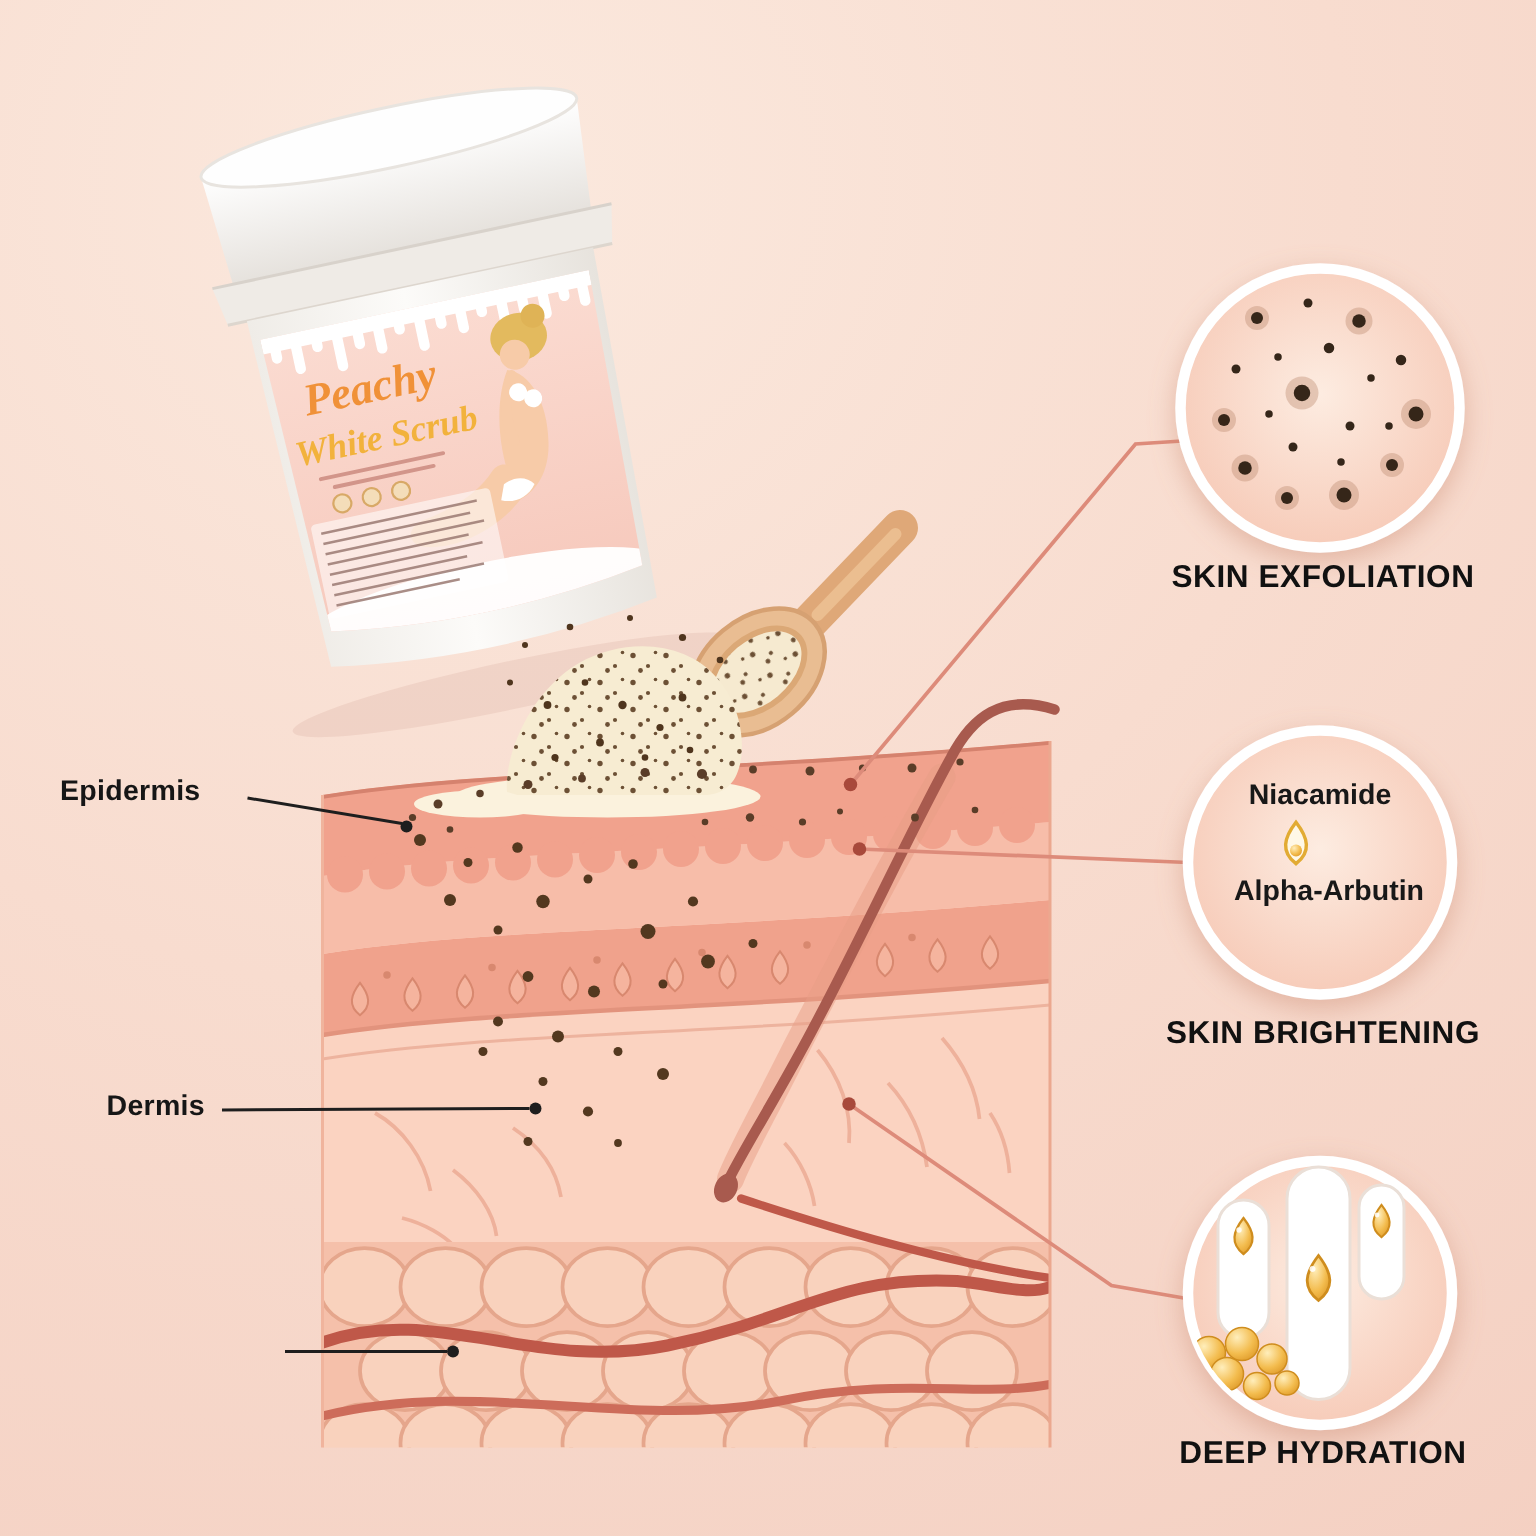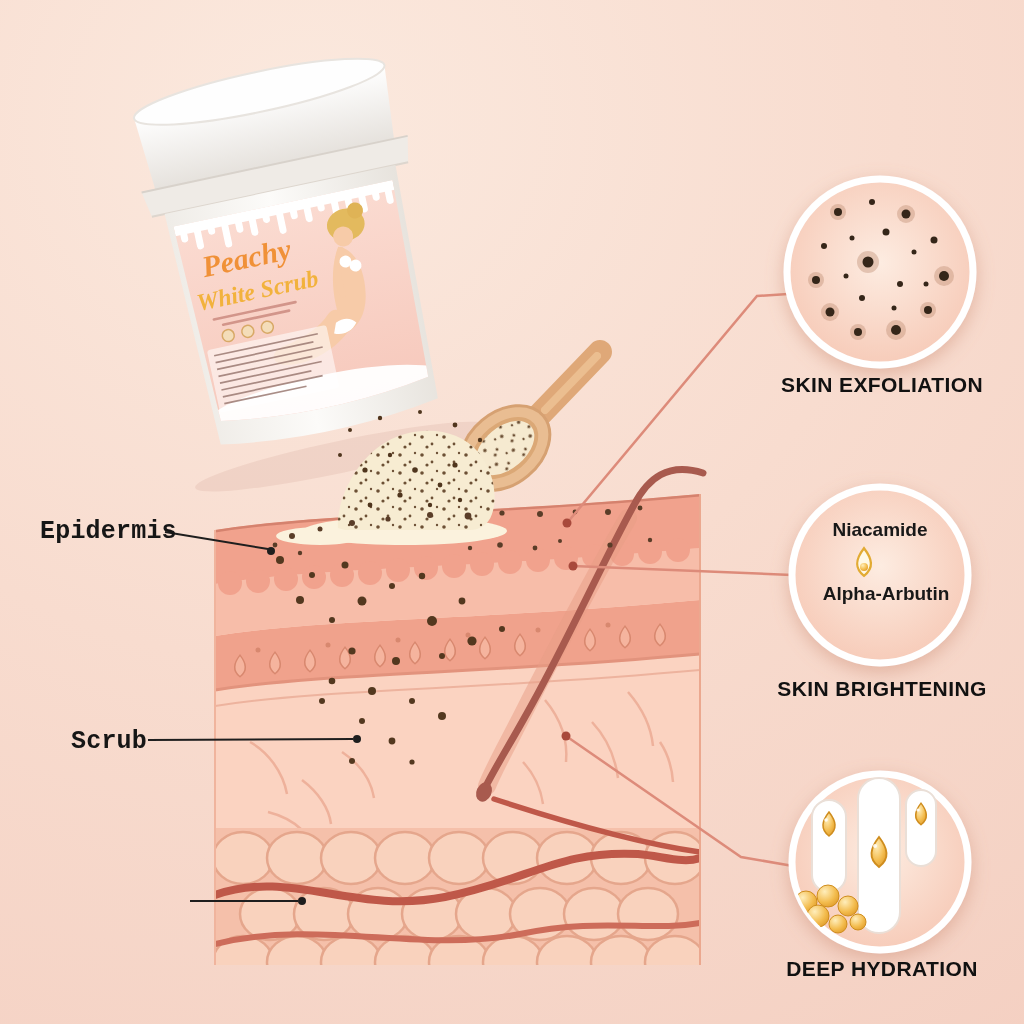--- a/index.html
+++ b/index.html
@@ -3,21 +3,21 @@
 <meta charset="utf-8">
 <style>
   html,body{margin:0;padding:0;background:#f3cfc2;}
   .canvas{
     position:relative;width:1024px;height:1024px;overflow:hidden;
     background:radial-gradient(120% 110% at 30% 12%, #fbe9de 0%, #f8dccf 48%, #f4d0c2 100%);
     font-family:"Liberation Sans", sans-serif;
   }
   svg.scene{position:absolute;left:0;top:0;width:1024px;height:1024px;}
   .layer-label{
-    position:absolute;font-size:25px;font-weight:bold;color:#161616;letter-spacing:.2px;font-family:Liberation Mono, monospace;
+    position:absolute;font-size:19px;font-weight:bold;color:#161616;letter-spacing:.2px;
   }
   .benefit-title{
     position:absolute;width:300px;text-align:center;font-size:21px;font-weight:bold;
     color:#111;letter-spacing:.4px;
   }
   .svg-circle-text{font-family:"Liberation Sans",sans-serif;}
 </style>
 </head>
 <body>
 
@@ -450,18 +450,18 @@
         <circle cx="848" cy="906" r="10"></circle>
             <circle cx="800" cy="920" r="9"></circle>
             <circle cx="838" cy="924" r="9"></circle>
         <circle cx="858" cy="922" r="8"></circle>
       </g>
     </g>
   </g>
 </svg>
 
   <div class="layer-label" style="left:40px;top:517px;">Epidermis</div>
-  <div class="layer-label" style="left:71px;top:727px;">Scrub</div>
+  <div class="layer-label" style="left:71px;top:727px;">Dermis</div>
 
   <div class="benefit-title" style="left:732px;top:373px;">SKIN EXFOLIATION</div>
   <div class="benefit-title" style="left:732px;top:677px;">SKIN BRIGHTENING</div>
   <div class="benefit-title" style="left:732px;top:957px;">DEEP HYDRATION</div>
 </div>
 
 </body></html>

